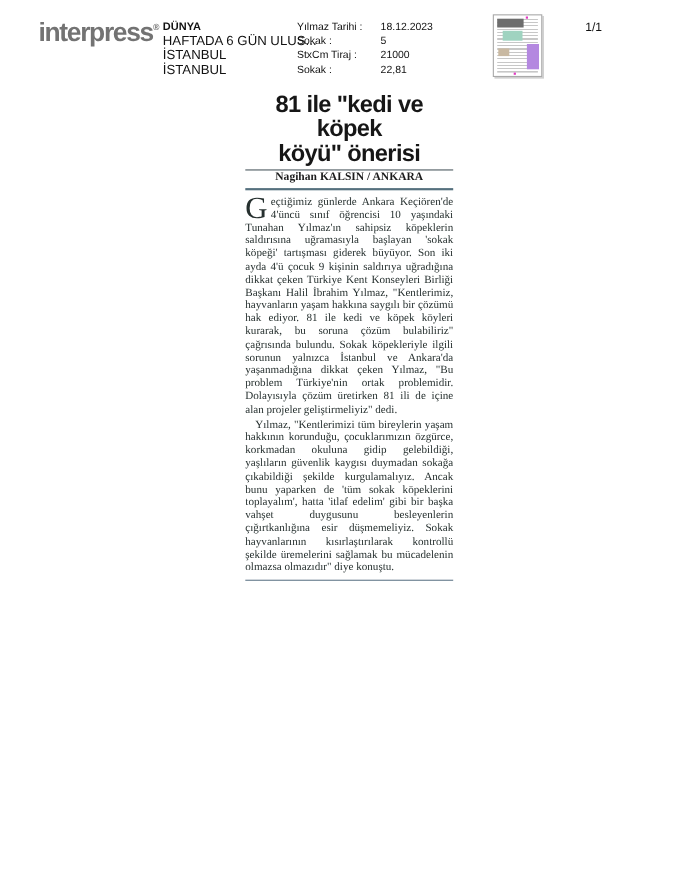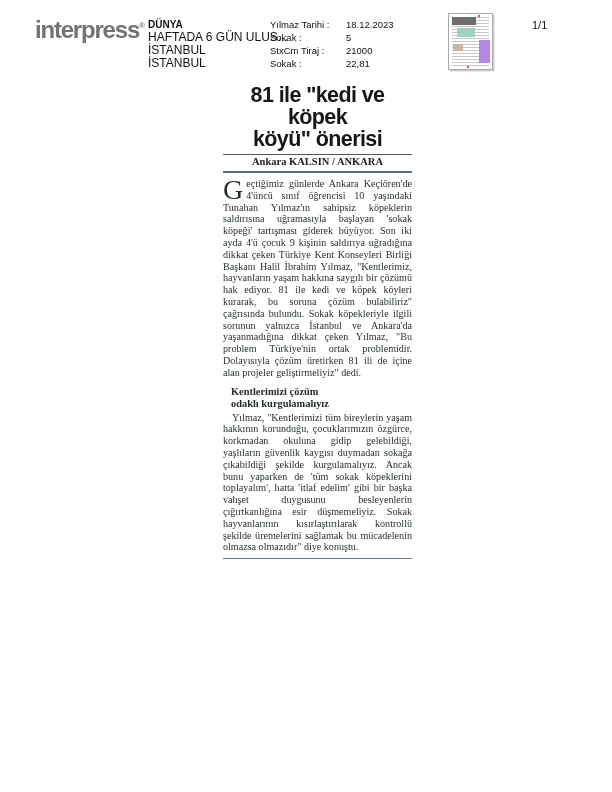--- a/index.html
+++ b/index.html
@@ -111,28 +111,24 @@
 
   <div class="pagenum">1/1</div>
 
   <div class="article">
     <div class="headline">
       <div>81 ile "kedi ve köpek</div>
       <div>köyü" önerisi</div>
     </div>
 
     <hr class="rule-thin">
-    <div class="byline">Ankara KALSIN / ANKARA</div>
+    <div class="byline">Nagihan KALSIN / ANKARA</div>
     <hr class="rule-mid">
 
     <p class="body-par"><span class="dropcap">G</span><span>eçtiğimiz günlerde Ankara Keçiören'de 4'üncü sınıf öğrencisi 10 yaşındaki Tunahan Yılmaz'ın sahipsiz köpeklerin saldırısına uğramasıyla başlayan 'sokak köpeği' tartışması giderek büyüyor. Son iki ayda 4'ü çocuk 9 kişinin saldırıya uğradığına dikkat çeken Türkiye Kent Konseyleri Birliği Başkanı Halil İbrahim Yılmaz, "Kentlerimiz, hayvanların yaşam hakkına saygılı bir çözümü hak ediyor. 81 ile kedi ve köpek köyleri kurarak, bu soruna çözüm bulabiliriz" çağrısında bulundu. Sokak köpekleriyle ilgili sorunun yalnızca İstanbul ve Ankara'da yaşanmadığına dikkat çeken Yılmaz, "Bu problem Türkiye'nin ortak problemidir. Dolayısıyla çözüm üretirken 81 ili de içine alan projeler geliştirmeliyiz" dedi.</span></p>
 
-    <div class="subhead-wrap">
-      <div class="subhead">Kentlerimizi çözüm</div>
-      <div class="subhead">odaklı kurgulamalıyız</div>
-    </div>
 
     <p class="body-par par2">Yılmaz, "Kentlerimizi tüm bireylerin yaşam hakkının korunduğu, çocuklarımızın özgürce, korkmadan okuluna gidip gelebildiği, yaşlıların güvenlik kaygısı duymadan sokağa çıkabildiği şekilde kurgulamalıyız. Ancak bunu yaparken de 'tüm sokak köpeklerini toplayalım', hatta 'itlaf edelim' gibi bir başka vahşet duygusunu besleyenlerin çığırtkanlığına esir düşmemeliyiz. Sokak hayvanlarının kısırlaştırılarak kontrollü şekilde üremelerini sağlamak bu mücadelenin olmazsa olmazıdır" diye konuştu.</p>
 
     <hr class="rule-end">
   </div>
 
 </div>
 
 </body></html>

